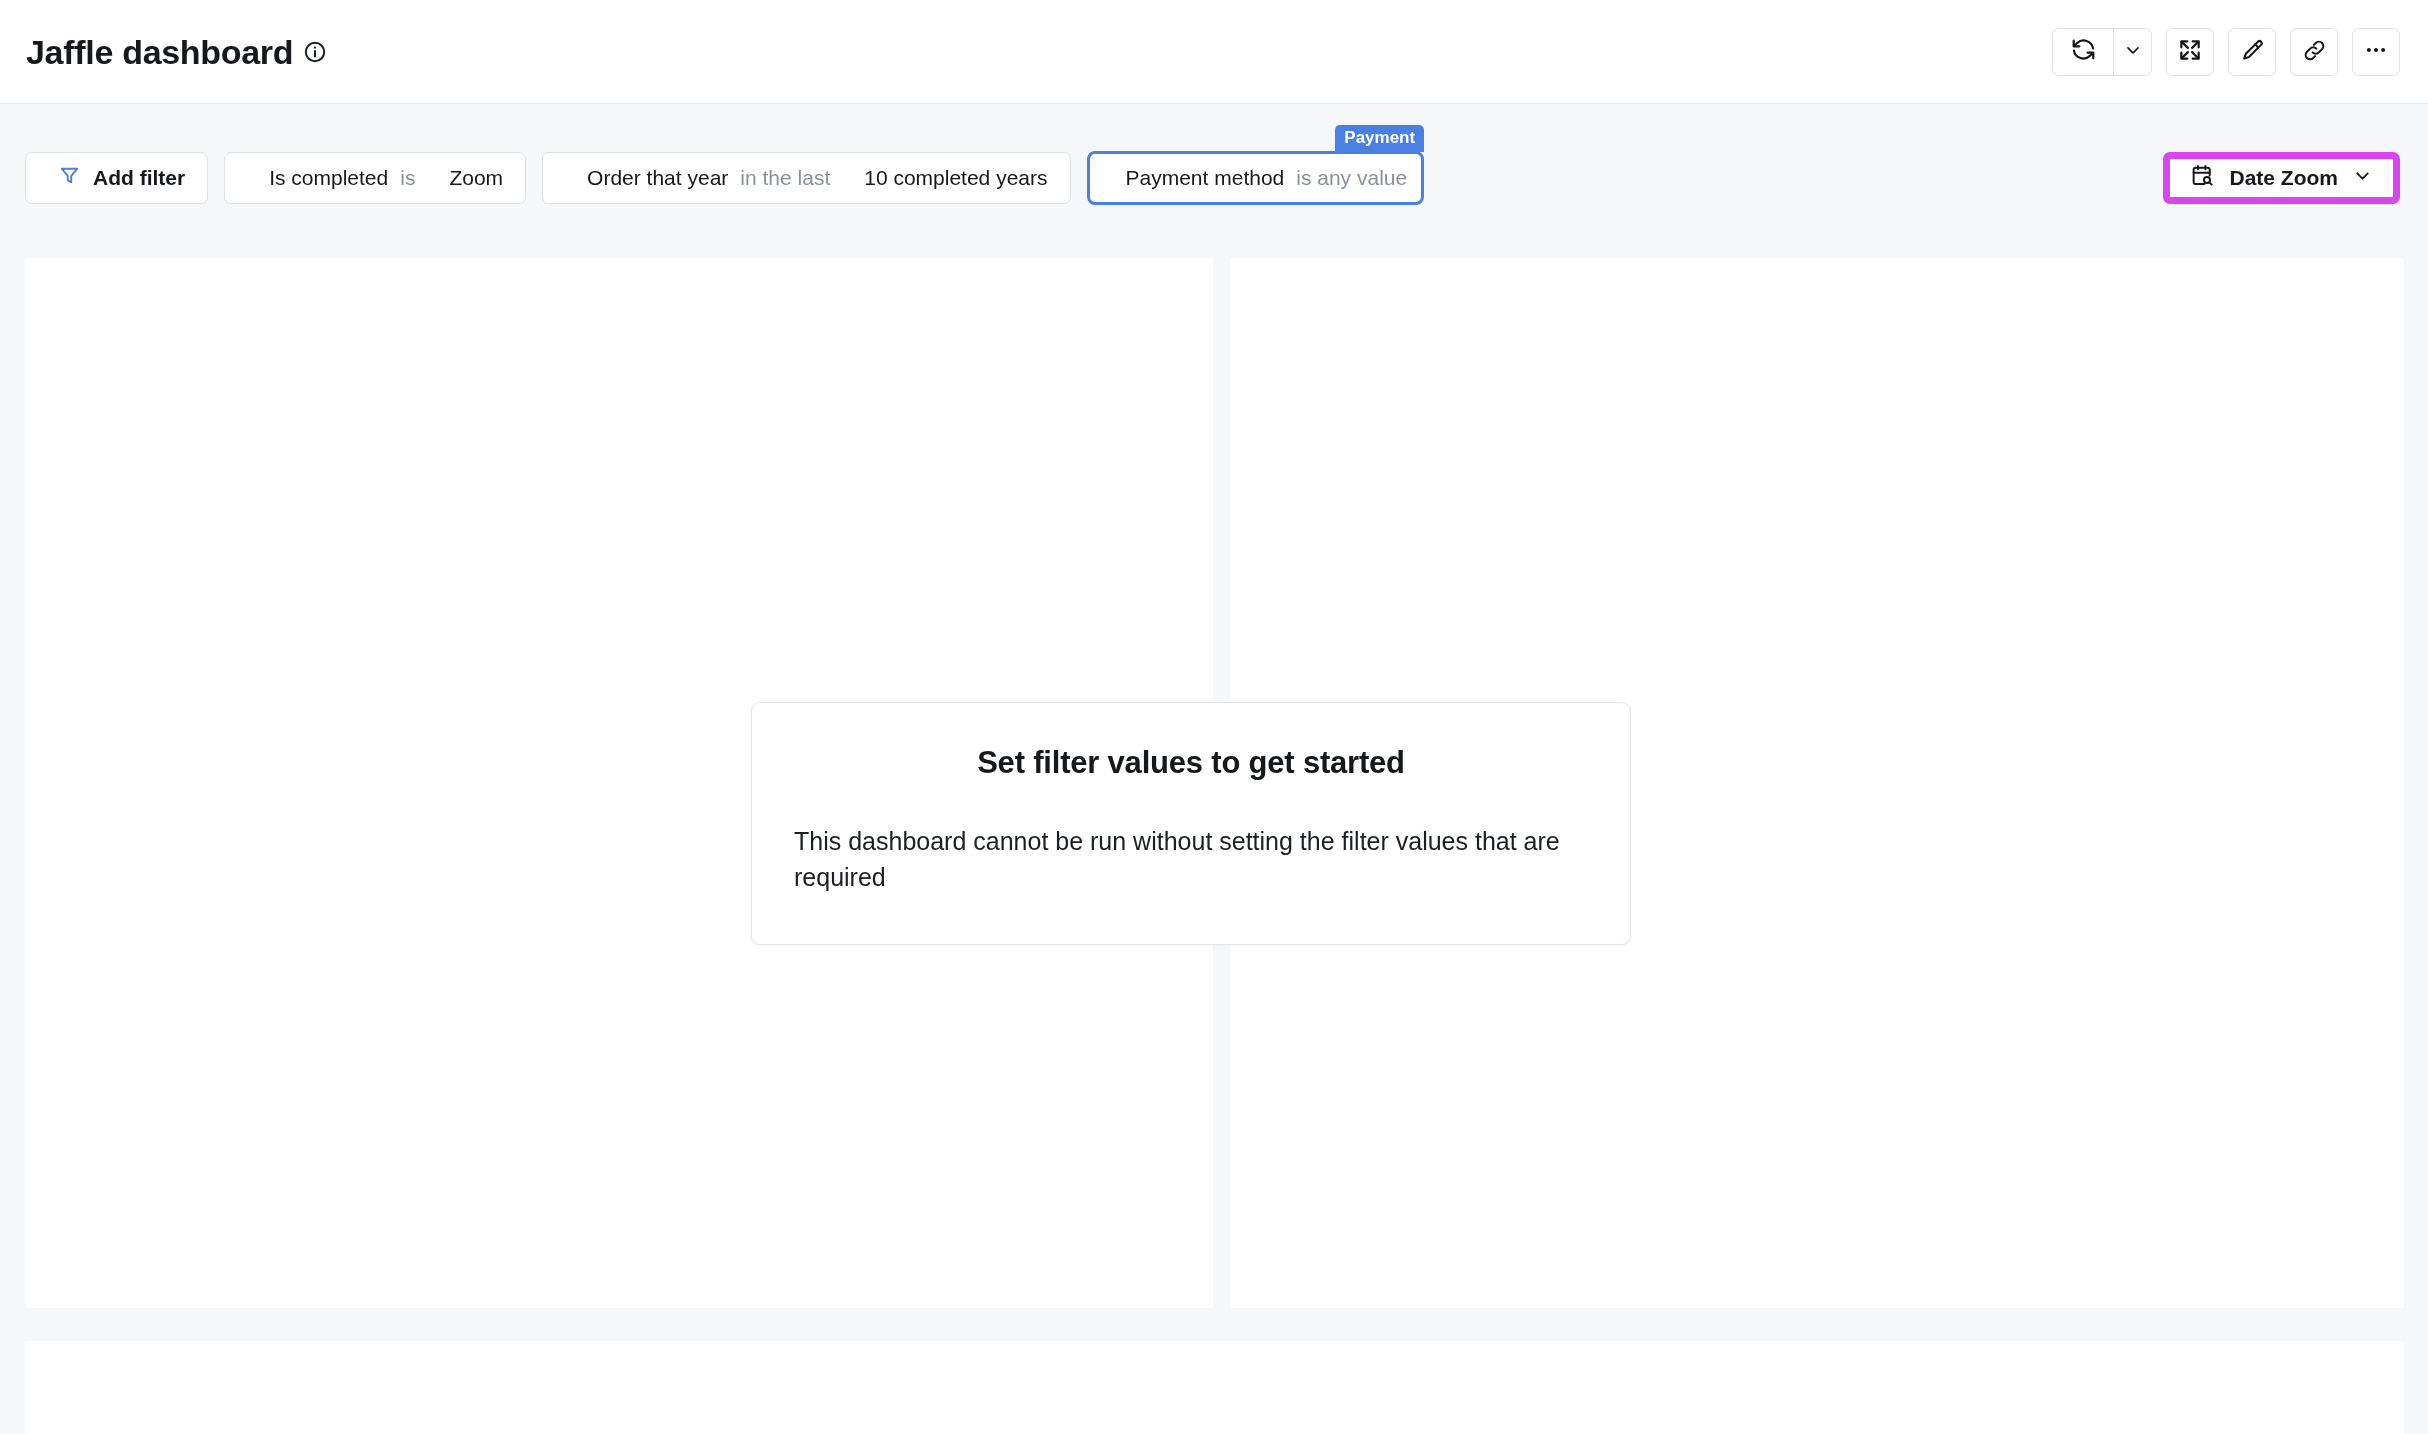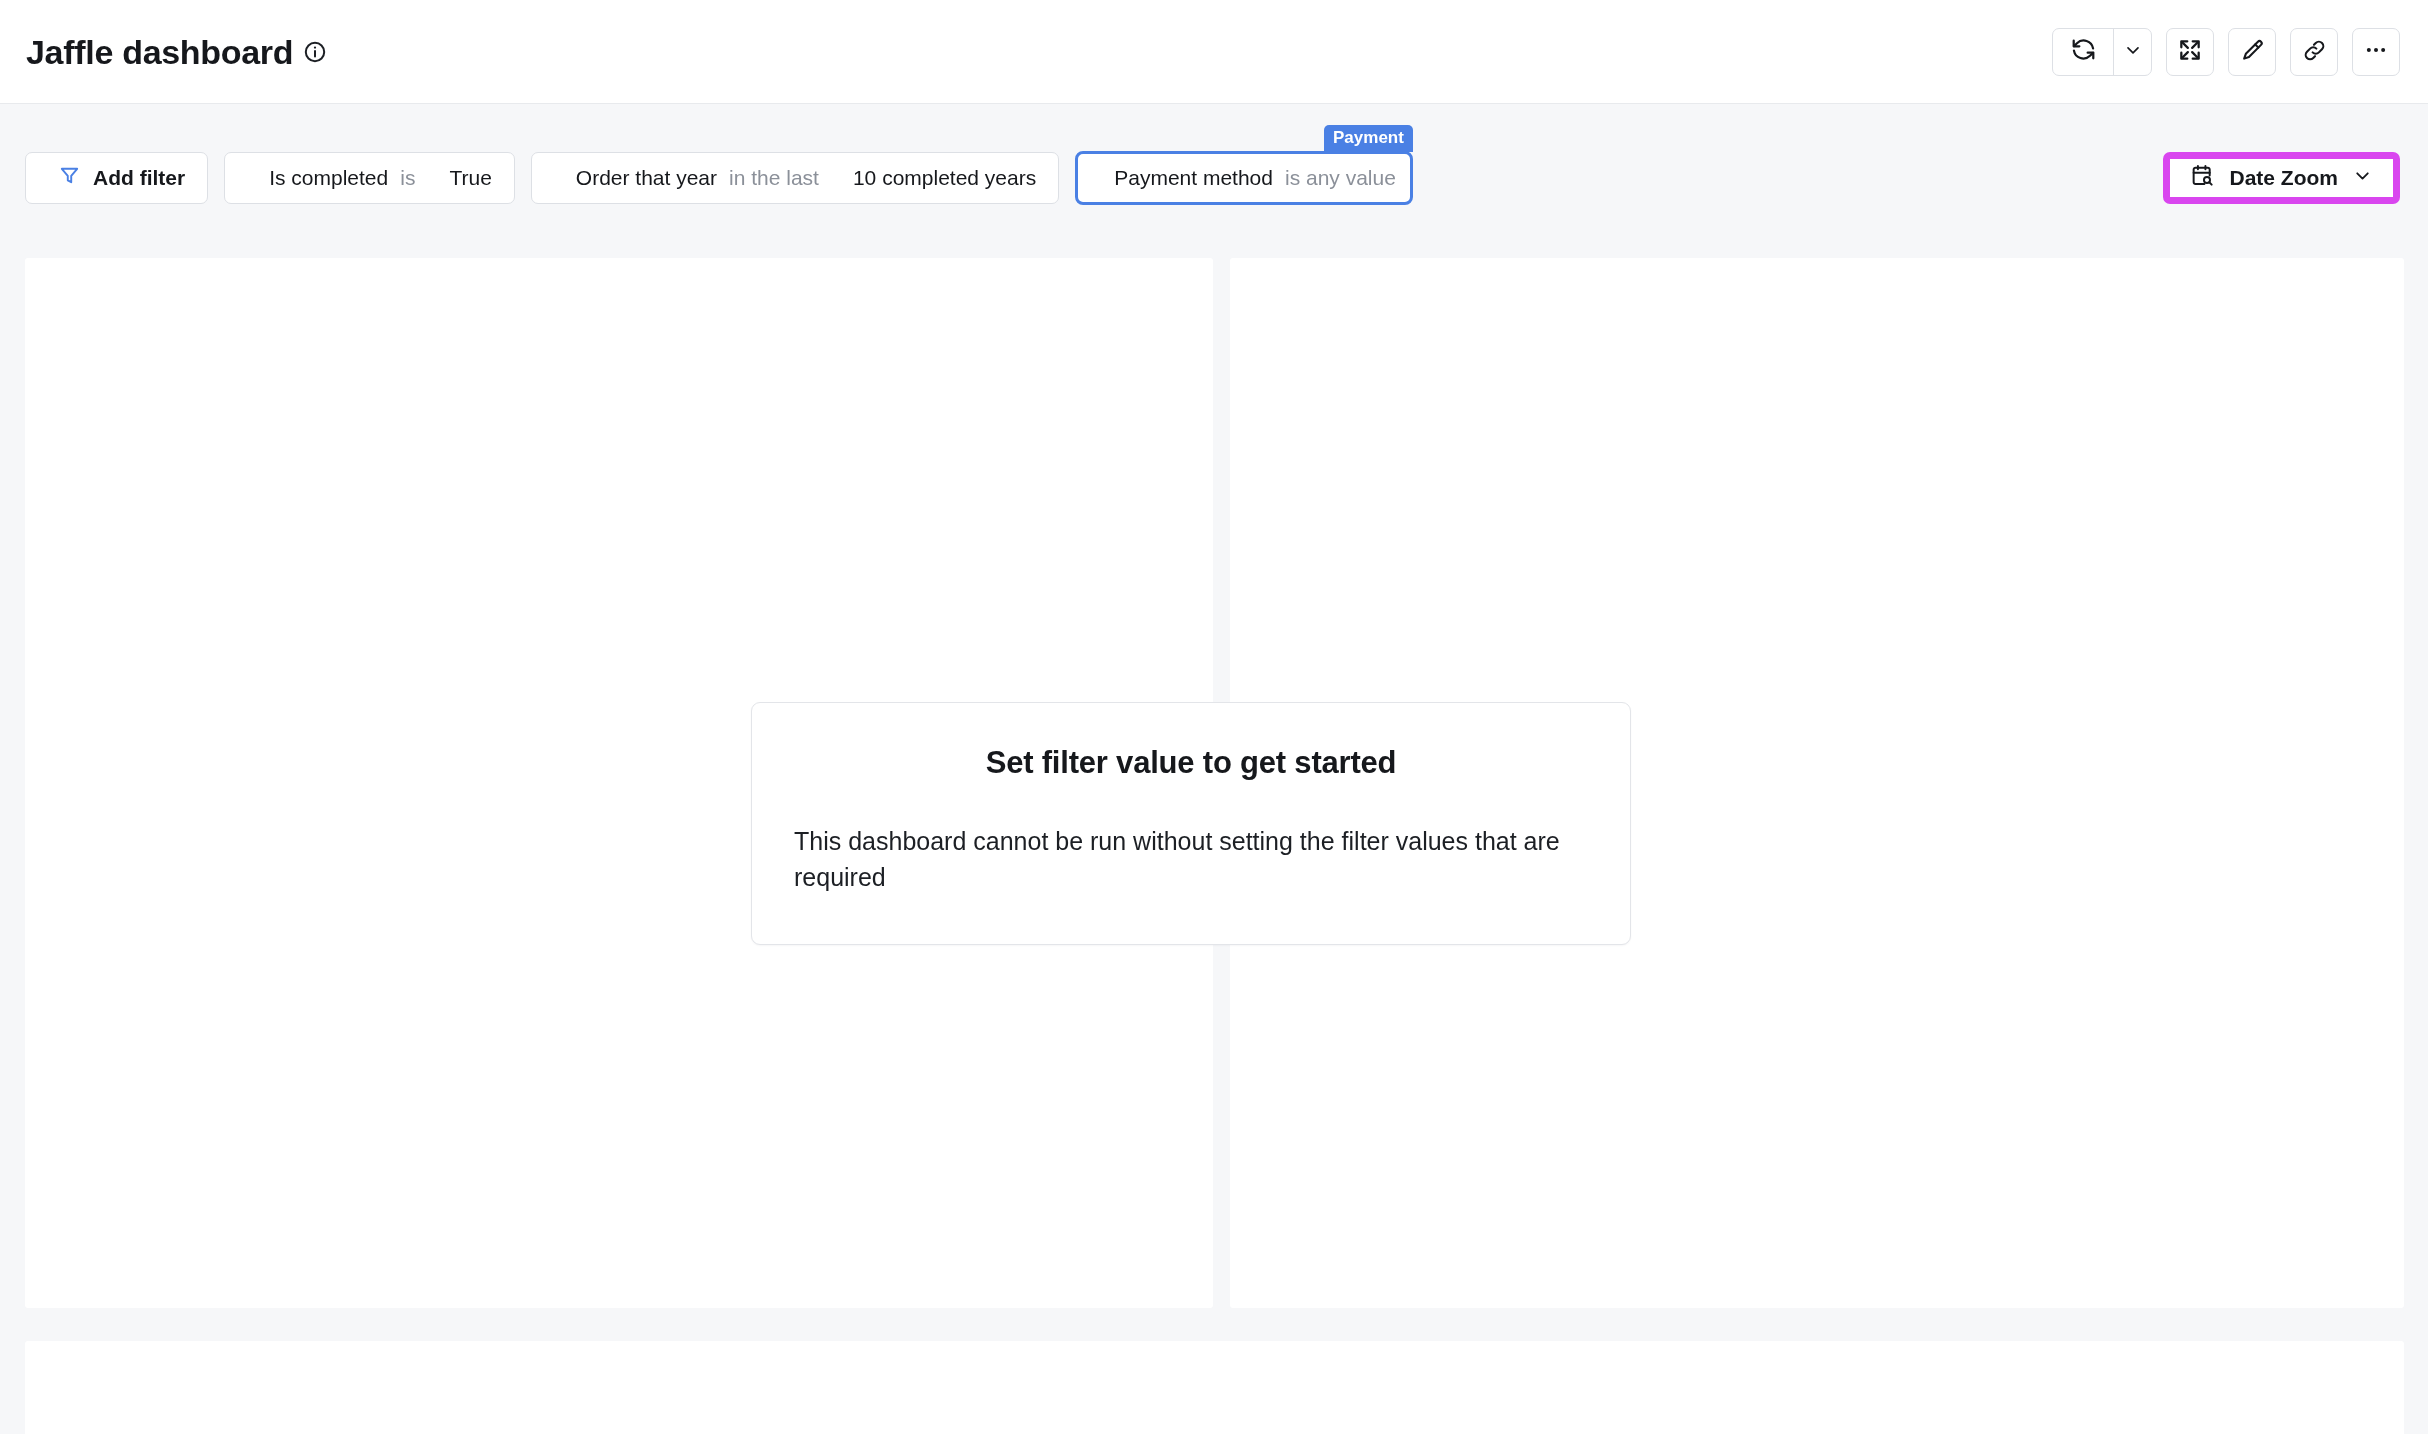--- a/index.html
+++ b/index.html
@@ -275,21 +275,21 @@
       <svg width="23" height="23" viewBox="0 0 24 24" fill="none" stroke="#4a80e4" stroke-width="2" stroke-linecap="round" stroke-linejoin="round">
         <path d="M4 5h16l-6.2 7.3V19l-3.6-2v-4.7z"></path>
       </svg>
     </span>
     <span>Add filter</span>
   </div>
 
   <div class="chip">
     <span class="strong">Is completed</span>
     <span class="muted">is</span>
-    <span class="strong">True</span>
+    <span class="strong">Zoom</span>
   </div>
 
   <div class="chip">
     <span class="strong">Order that year</span>
     <span class="muted">in the last</span>
     <span class="strong">10 completed years</span>
   </div>
 
   <div class="chip-required-wrap">
     <div class="required-badge">Payment</div>
@@ -320,16 +320,16 @@
 </div>
 
 <div class="dash-body">
   <div class="grid-row">
     <div class="dash-card half-left"></div>
     <div class="dash-card half-right"></div>
   </div>
   <div class="dash-card full"></div>
 
   <div class="message-card">
-    <div class="message-title">Set filter value to get started</div>
+    <div class="message-title">Set filter values to get started</div>
     <div class="message-body">This dashboard cannot be run without setting the filter values that are required</div>
   </div>
 </div>
 
 </body></html>

